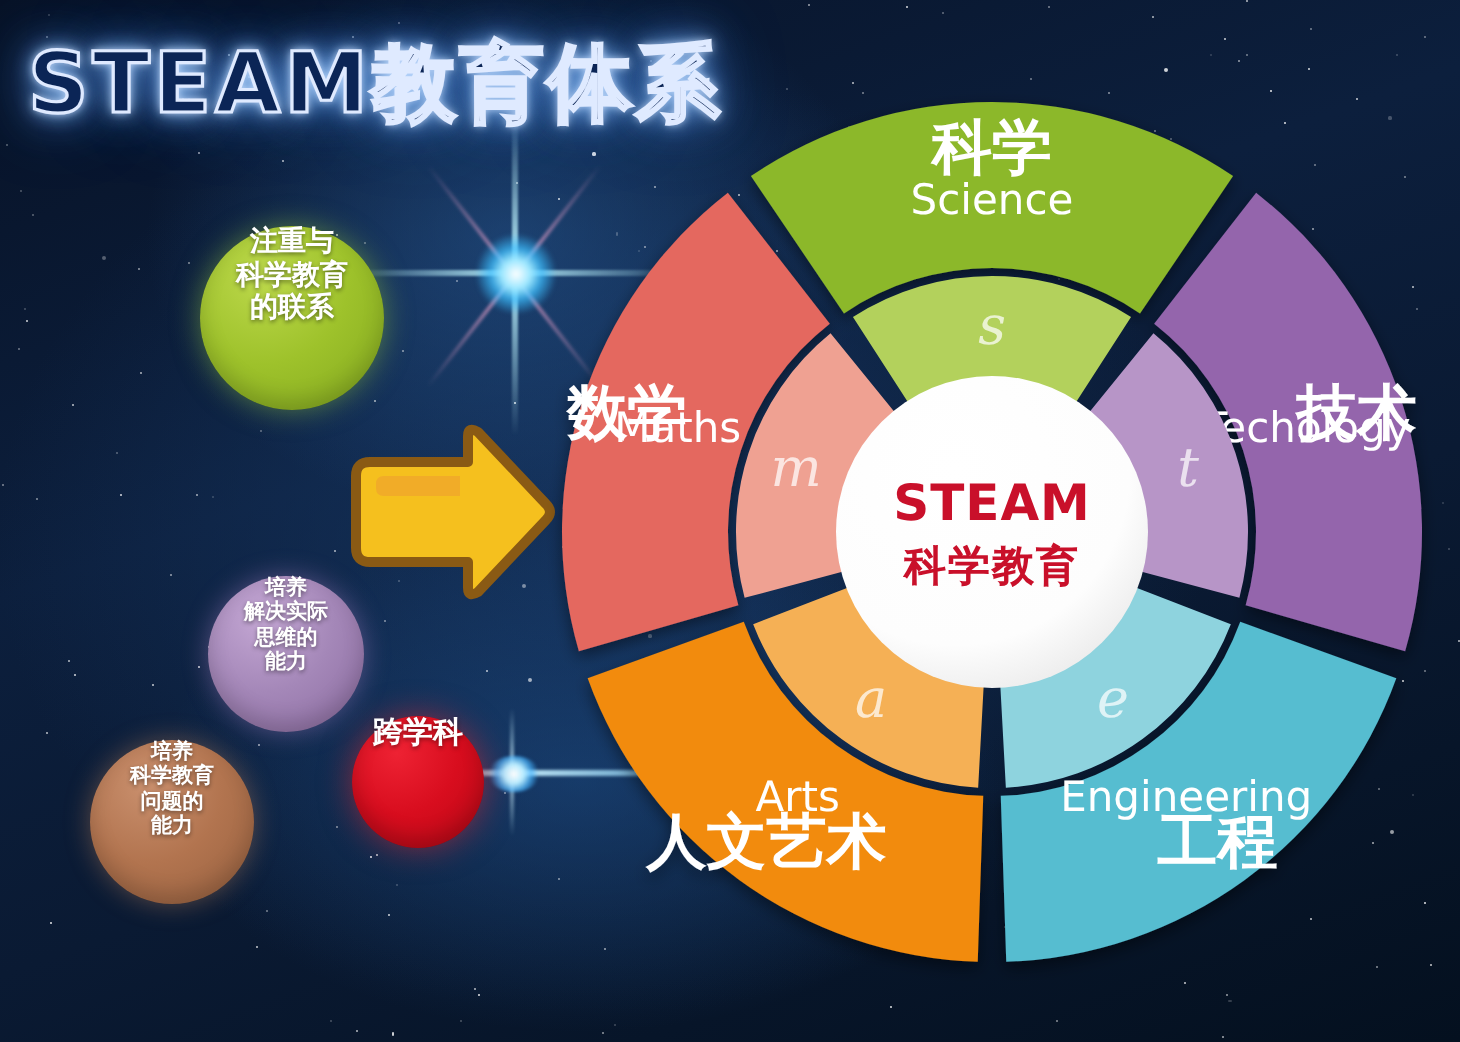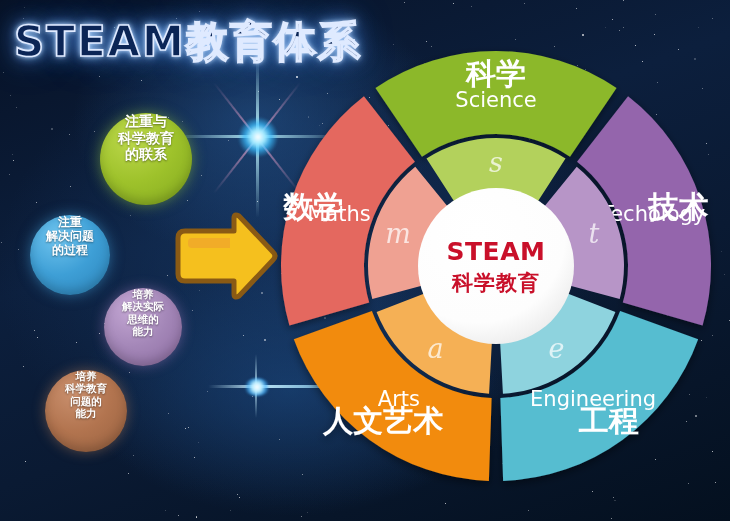--- a/index.html
+++ b/index.html
@@ -350,36 +350,34 @@
       <path d="M6 26 Q6 19 13 19 L62 19 L62 6 Q62 1 67 4 L101 40 Q105 44 101 48 L67 84 Q62 87 62 82 L62 69 L13 69 Q6 69 6 62 Z" fill="#f5c01e" stroke="#8a5a14" stroke-width="5" stroke-linejoin="round"></path>
       <path d="M16 30 Q16 26 20 26 L58 26 L58 36 L20 36 Q16 36 16 32 Z" fill="#f0a82a" opacity="0.85"></path>
     </svg>
   </div>
 
   <div class="bubble" id="b-green">
     <span>注重与</span>
     <span>科学教育</span>
     <span>的联系</span>
   </div>
-  <div class="bubble" id="b-blue">
-    <span>注重</span>
-    <span>解决问题</span>
-    <span>的过程</span>
-  </div>
   <div class="bubble" id="b-purple">
     <span>培养</span>
     <span>解决实际</span>
     <span>思维的</span>
     <span>能力</span>
   </div>
   <div class="bubble" id="b-brown">
     <span>培养</span>
     <span>科学教育</span>
     <span>问题的</span>
     <span>能力</span>
+  </div>
+  <div class="bubble" id="b-red">
+    <span>跨学科</span>
   </div>
 
   <div id="wheel">
     <svg id="wheel-svg" width="456" height="456" viewBox="0 0 456 456">
       <defs>
         <filter id="wsh" x="-20%" y="-20%" width="140%" height="140%">
           <feDropShadow dx="0" dy="3" stdDeviation="4" flood-color="#000" flood-opacity="0.45"></feDropShadow>
         </filter>
         <radialGradient id="hubg" cx="38%" cy="30%" r="75%">
           <stop offset="0%" stop-color="#ffffff"></stop>

